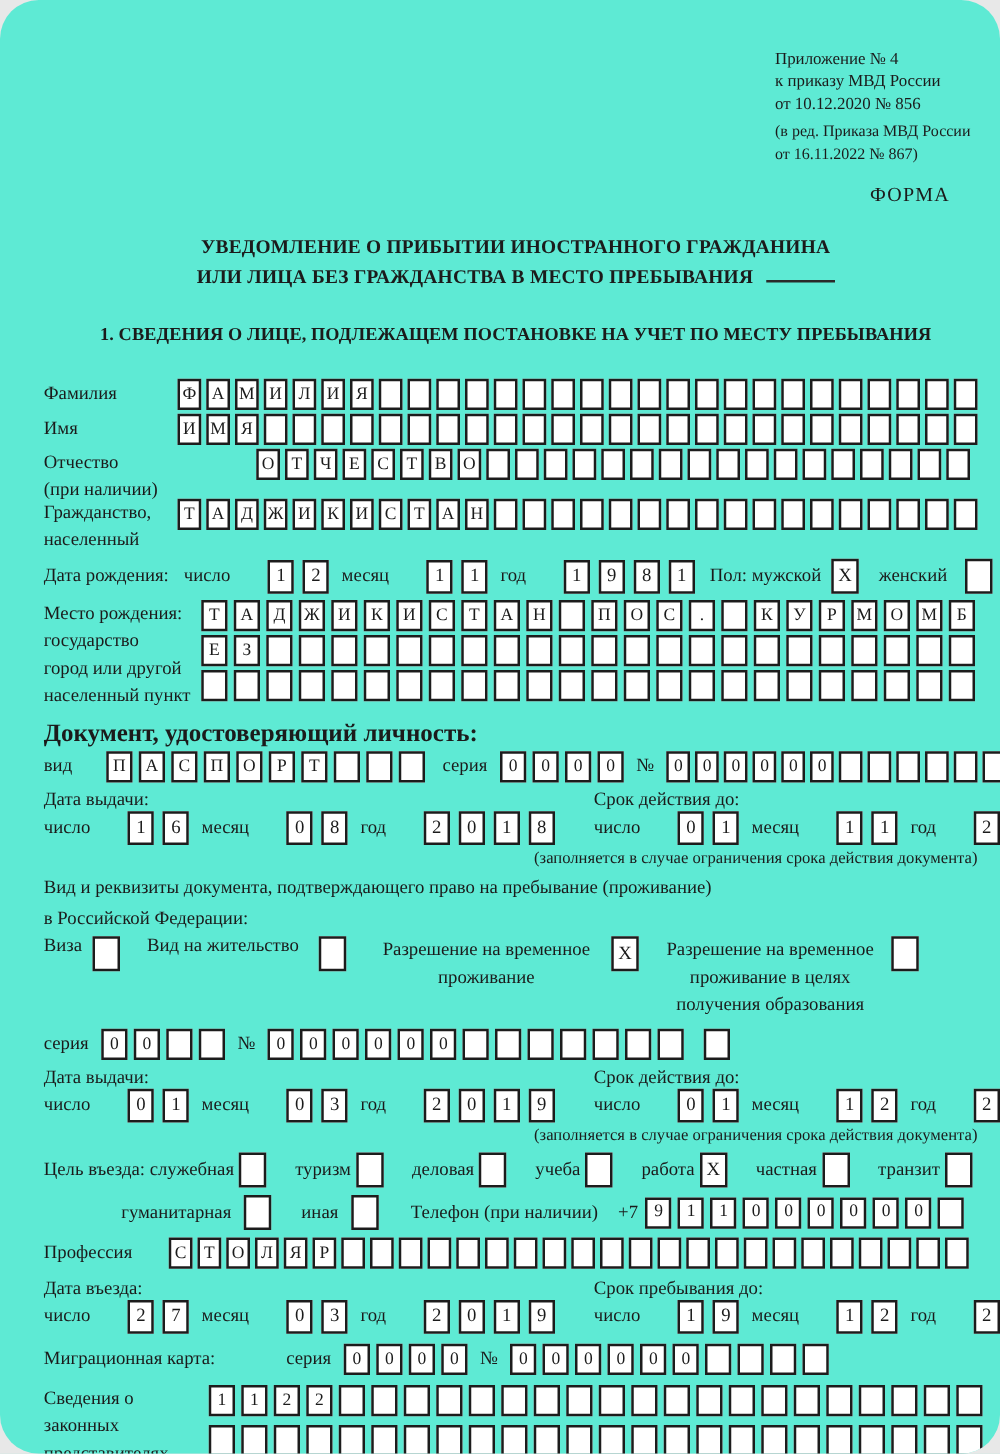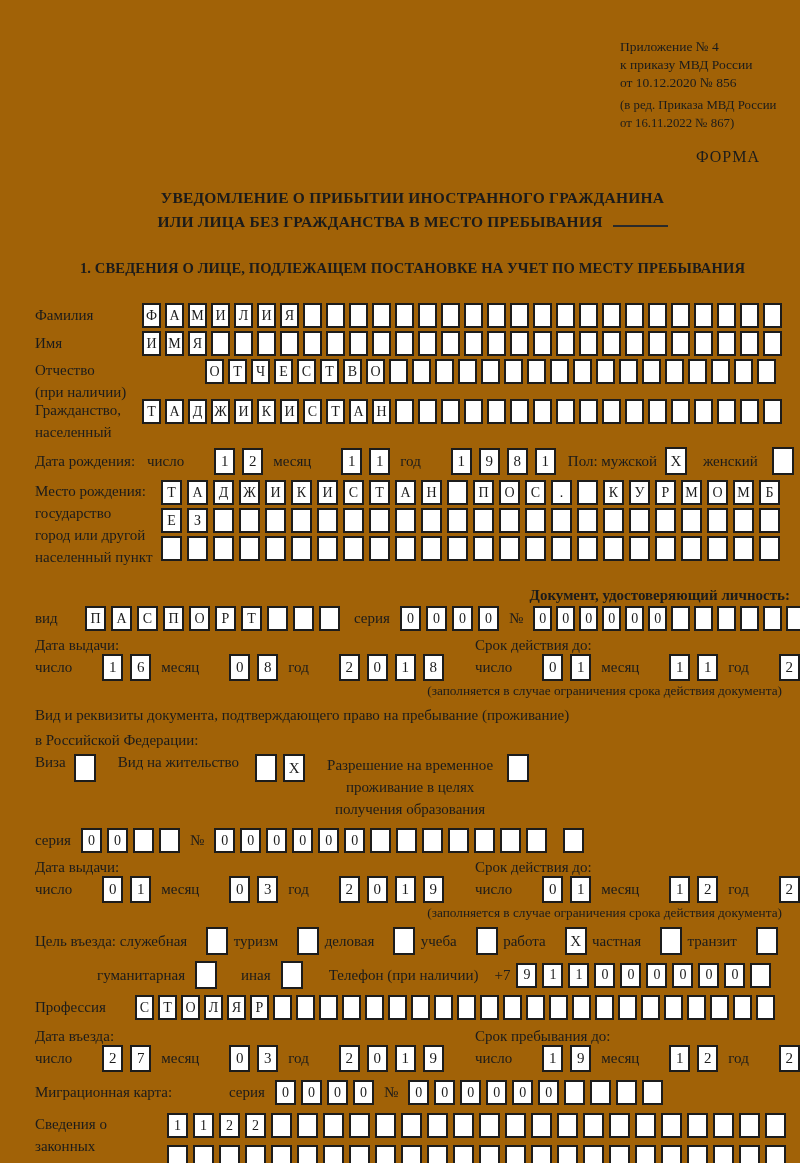--- a/index.html
+++ b/index.html
@@ -1,20 +1,21 @@
 <!DOCTYPE html>
 <html><head>
 <meta charset="utf-8">
 <style>
   html,body { margin:0; padding:0; background:#e8e8e8; }
   .page {
-    width:800px; height:1163px; margin:0 auto; background:#a16207;
+    width:800px; height:1163px; margin:0 auto; background:#5eead4;
     font-family:"Liberation Serif","DejaVu Serif",serif; color:#1b1b1b;
     box-sizing:border-box; padding:38px 10px 20px 35px; overflow:hidden;
     position:relative;
+    border-radius:31px;
   }
   .ref { margin-left:585px; font-size:13.5px; line-height:18px; width:190px; }
   .ref .small { font-size:12.8px; }
   .ref .gap { height:4px; }
   .forma { text-align:right; padding-right:30px; font-weight:normal; font-size:16px; letter-spacing:1px; margin-top:16px; }
   .title { text-align:center; font-weight:bold; font-size:15.5px; line-height:24px; margin-top:20px; letter-spacing:0.2px; }
   .uline { display:inline-block; width:55px; border-bottom:2.4px solid #2a2a2a; margin-left:10px; }
   .section { text-align:center; font-weight:bold; font-size:14.6px; margin-top:26px; letter-spacing:0.1px; }
 
   .row { display:flex; align-items:center; }
@@ -45,23 +46,23 @@
   .twocol { display:flex; }
   .col-l { width:440px; flex:none; }
   .col-r { flex:1; }
   .dhead { font-size:15px; text-align:left; }
   .col-l .dhead { width:400px; }
   .col-r .dhead { width:300px; }
   .note-right { text-align:right; padding-right:8px; font-size:13.3px; margin-top:2px; }
 
   .para { font-size:15px; margin-top:8px; }
   .cbblock { width:188px; text-align:center; line-height:22px; font-size:15px; flex:none; }
-  .dochead { text-align:right; font-weight:bold; font-size:15px; margin-top:19px; }
+  .dochead { text-align:left; font-weight:bold; font-size:20px; margin-top:8px; }
   .spread { justify-content:space-between; padding-right:12px; }
-  .pair { display:flex; align-items:center; gap:19px; }
+  .pair { display:flex; align-items:center; gap:4px; }
   .vgap3 > * + * { margin-top:3px; }
   .vgap7 > * + * { margin-top:7px; }
 </style>
 </head>
 <body>
 
 <div class="page">
 
   <div class="ref">
     <div>Приложение № 4</div>
@@ -451,20 +452,21 @@
 
   <div class="row top mt5">
     <span class="lbl">Виза</span>
     <div class="cells cb" style="margin-left:8px">
         <div class="cell"></div>
       </div>
     <span class="lbl" style="margin-left:22px">Вид на жительство</span>
     <div class="cells cb" style="margin-left:16px">
         <div class="cell"></div>
       </div>
+    <div class="cbblock" style="margin-left:18px">Разрешение на временное проживание</div>
     <div class="cells cb" style="margin-left:6px">
         <div class="cell">X</div>
       </div>
     <div class="cbblock" style="margin-left:14px;width:182px">Разрешение на временное проживание в целях получения образования</div>
     <div class="cells cb" style="margin-left:6px">
         <div class="cell"></div>
       </div>
   </div>
 
   <div class="row mt8" style="gap:10px">

